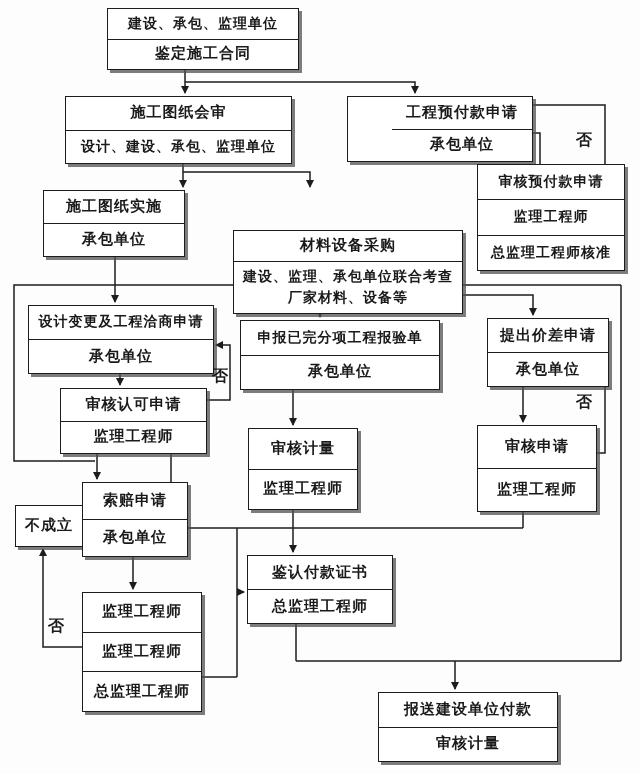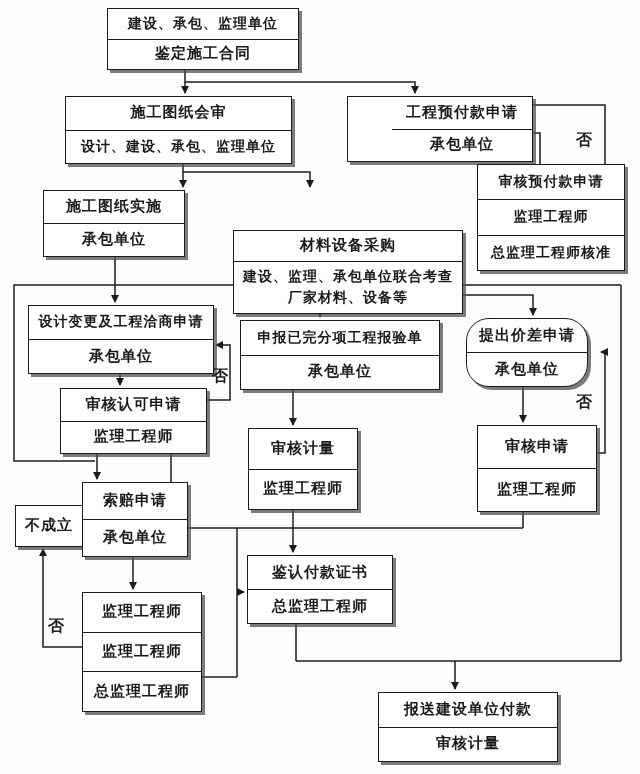--- a/index.html
+++ b/index.html
@@ -128,21 +128,21 @@
   <div class="node" style="left:28px;top:305px;width:184px;height:67px;">
     <div class="row small">设计变更及工程洽商申请</div>
     <div class="row">承包单位</div>
   </div>
 
   <div class="node" style="left:240px;top:320px;width:198px;height:68px;">
     <div class="row small">申报已完分项工程报验单</div>
     <div class="row">承包单位</div>
   </div>
 
-  <div class="node" style="left:466px;top:318px;width:120px;height:67px;border-radius:23px;">
+  <div class="node" style="left:487px;top:318px;width:120px;height:67px;">
     <div class="row">提出价差申请</div>
     <div class="row">承包单位</div>
   </div>
 
   <div class="node" style="left:60px;top:388px;width:145px;height:64px;">
     <div class="row">审核认可申请</div>
     <div class="row">监理工程师</div>
   </div>
 
   <div class="node" style="left:248px;top:428px;width:108px;height:80px;">

